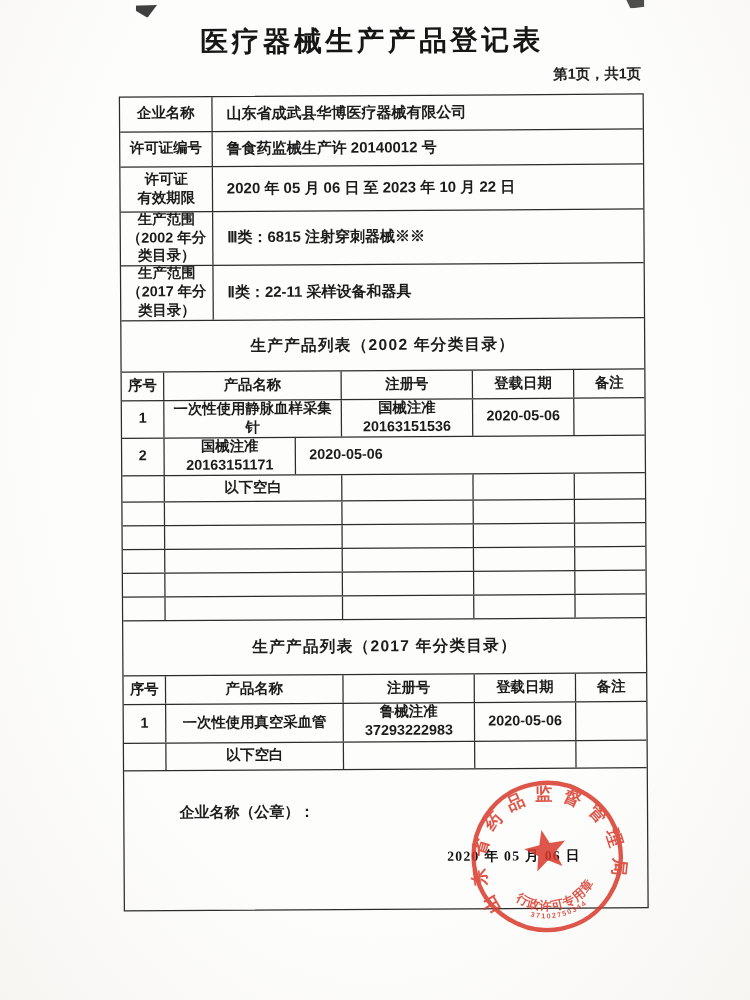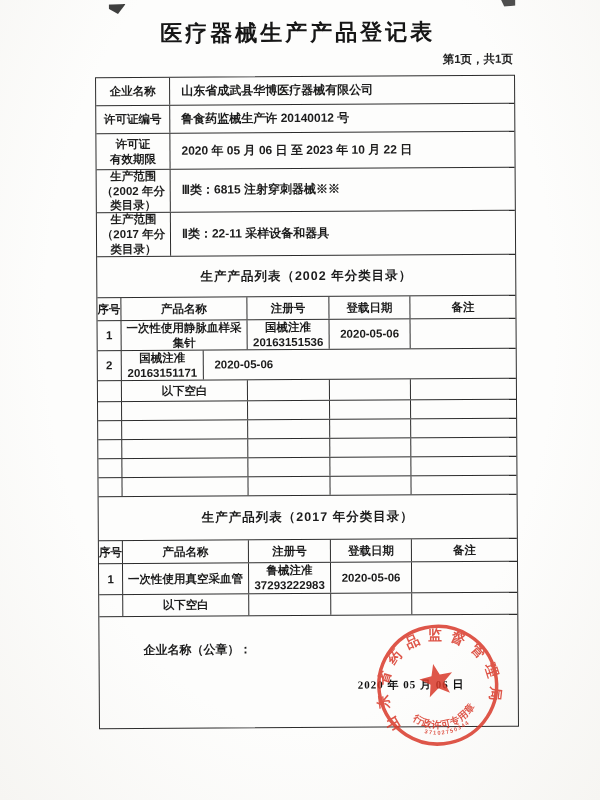--- a/index.html
+++ b/index.html
@@ -59,23 +59,23 @@
   }
   .cell + .cell { border-left: 1.5px solid #2c2c2c; }
   .lbl { width: 73px; flex: none; font-size: 11.5px; }
   .val {
     flex: 1;
     justify-content: flex-start;
     text-align: left;
     padding-left: 11px; padding-right: 6px;
     font-size: 12px;
   }
-  .c0 { width: 23px; flex: none; }
-  .c1 { width: 126px; flex: none; padding: 4px 3px; }
-  .c2 { width: 82px; flex: none; }
+  .c0 { width: 33px; flex: none; }
+  .c1 { width: 142px; flex: none; padding: 4px 3px; }
+  .c2 { width: 105px; flex: none; }
   .c3 { width: 81px; flex: none; text-align: center; }
   .c4 { flex: 1; }
   .section-header {
     display: flex; align-items: center; justify-content: center;
     font-weight: bold;
     font-size: 12.5px;
     letter-spacing: 1px;
   }
   .footer-block { position: relative; height: 112px; }
   .issuer {

